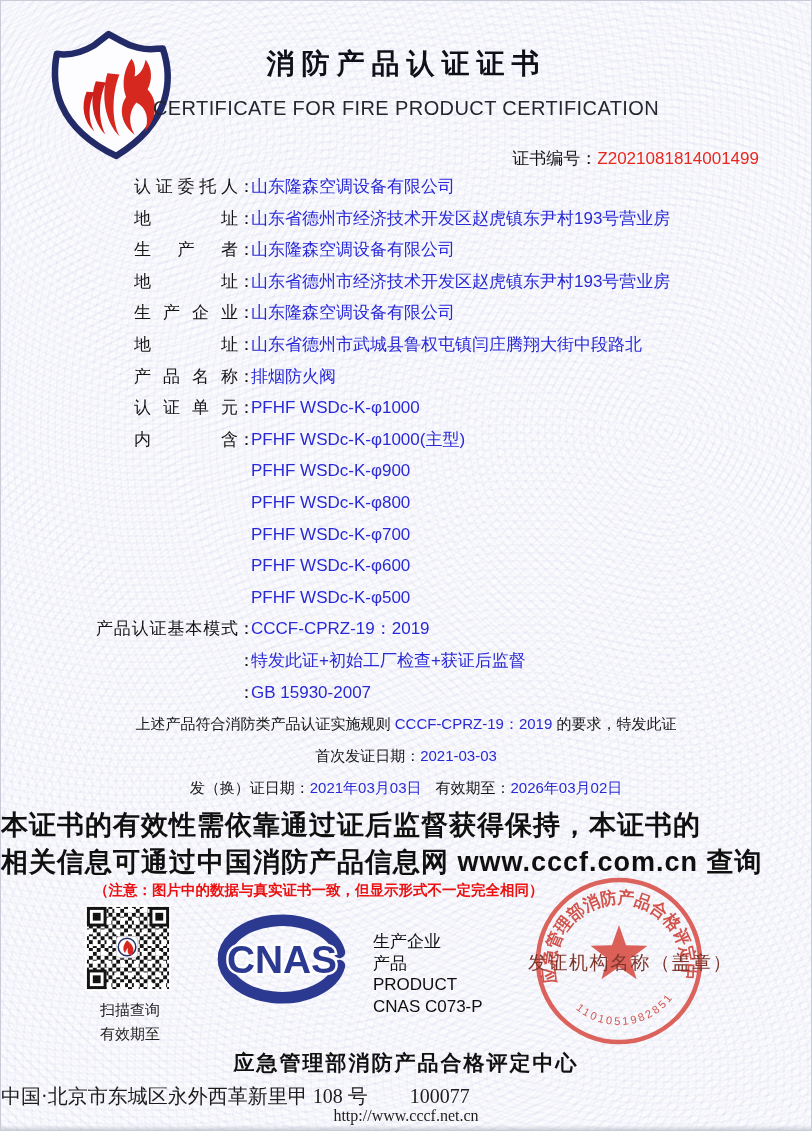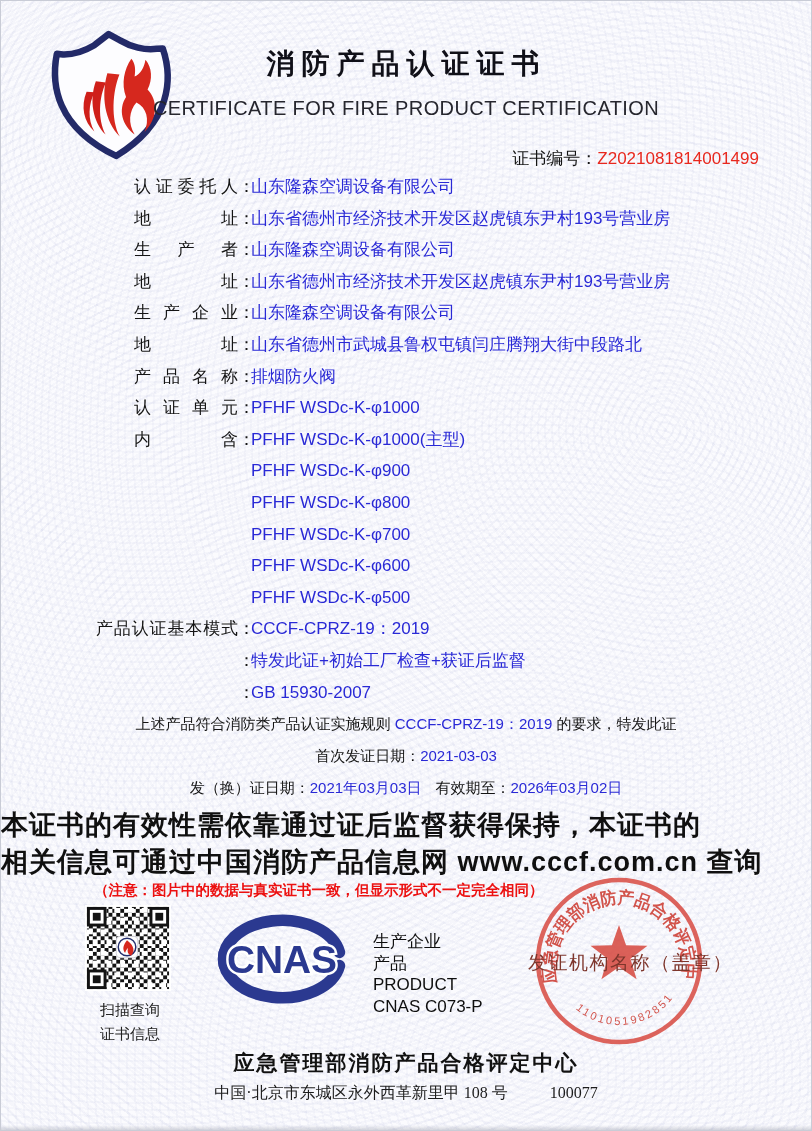--- a/index.html
+++ b/index.html
@@ -60,22 +60,22 @@
   .cnas-text { position:absolute; left:372px; top:930px; font-size:17px; line-height:21.5px; color:#0e0e0e; }
   .cnas-text .serif { font-family:"Liberation Serif","DejaVu Serif",serif; }
 
   .seal { position:absolute; left:520px; top:862px; opacity:.92; }
   .seal-overlay { position:absolute; left:527px; top:949px; width:230px;
     font-family:"Liberation Serif","DejaVu Serif",serif; font-size:19px; letter-spacing:1.5px;
     color:#7e362c; white-space:nowrap; }
 
   .f-org { position:absolute; top:1048px; left:0; width:100%; text-align:center;
     font-size:21px; font-weight:bold; letter-spacing:2px; color:#111; }
-  .f-addr { position:absolute; top:1082px; left:0; width:100%; text-align:center;
-    font-family:"Liberation Serif","DejaVu Serif",serif; font-size:16px; color:#1c1c1c; }
+  .f-addr { position:absolute; top:1082px; left:0; width:100%; 
+    font-family:"Liberation Serif","DejaVu Serif",serif; font-size:20px; color:#1c1c1c; }
   .f-addr .post { margin-left:42px; }
   .f-url { position:absolute; top:1106px; left:0; width:100%; text-align:center;
     font-family:"Liberation Serif","DejaVu Serif",serif; font-size:16px; color:#1c1c1c; }
 </style>
 </head>
 <body>
 
 <div class="page">
 
   <svg class="logo-shield" width="152" height="138" viewBox="0 0 152 138">
@@ -211,21 +211,21 @@
         <rect x="8" y="72" width="8" height="8" fill="#131313"></rect>
     </g>
     <g>
       <rect x="32" y="32" width="22" height="22" rx="4" fill="#ffffff" stroke="#d0d0d8"></rect>
       <circle cx="43" cy="43" r="9" fill="#ffffff" stroke="#26306e" stroke-width="1.5"></circle>
       <path d="M43 36 c-4 5 -5 9 -2 13 c1 -3 2 -4 3 -5 c-1 4 0 6 3 8 c4 -4 4 -10 -4 -16 z" fill="#d6281e"></path>
     </g>
   </svg>
   <div class="qrcap">
     <div>扫描查询</div>
-    <div>证书信息</div>
+    <div>有效期至</div>
   </div>
 
   <svg class="cnas-logo" width="136" height="90" viewBox="0 0 140 92">
     <path d="M10.9,52.9 A60,40 0 0 1 129.1,39.1" fill="none" stroke="#2b3990" stroke-width="12" stroke-linecap="round"></path>
     <path d="M129.1,52.9 A60,40 0 0 1 10.9,39.1" fill="none" stroke="#2b3990" stroke-width="12" stroke-linecap="round"></path>
     <text x="70" y="60" text-anchor="middle" font-size="40" font-weight="bold" font-family="Liberation Sans, DejaVu Sans, sans-serif" fill="#2b3990" stroke="#ffffff" stroke-width="5" paint-order="stroke">CNAS</text>
   </svg>
   <div class="cnas-text">
     <div class="serif">生产企业</div>
     <div class="serif">产品</div>
@@ -246,14 +246,15 @@
     <text font-size="11" letter-spacing="2.5" fill="#cd3c32" font-family="Liberation Sans, DejaVu Sans, sans-serif" opacity=".95">
       <textPath href="#sealNum" startOffset="14">1101051982851</textPath>
     </text>
   </svg>
   <div class="seal-overlay">发证机构名称（盖章）</div>
 
   <div class="f-org">应急管理部消防产品合格评定中心</div>
   <div class="f-addr">
     <span>中国·北京市东城区永外西革新里甲 108 号</span><span class="post">100077</span>
   </div>
+  <div class="f-url">http://www.cccf.net.cn</div>
 
 </div>
 
 </body></html>

